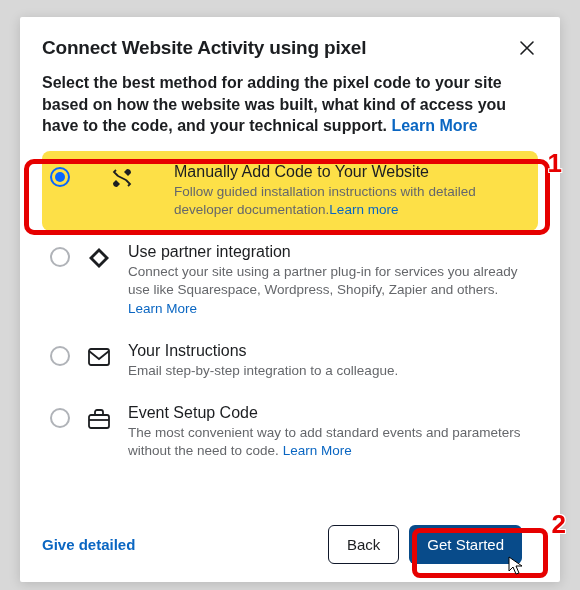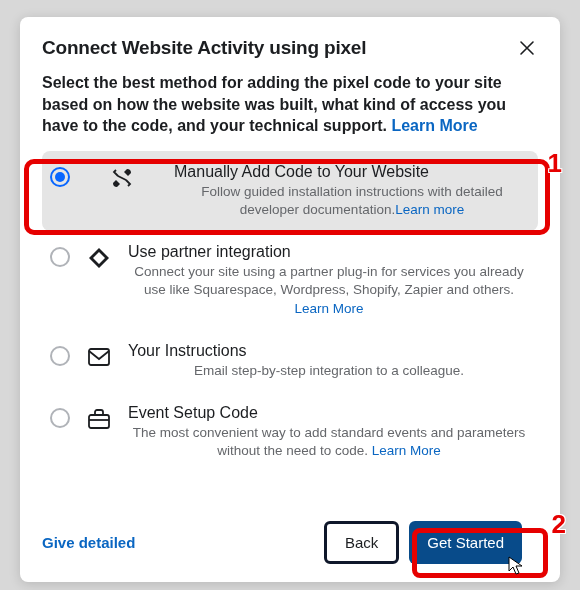--- a/index.html
+++ b/index.html
@@ -11,21 +11,21 @@
       position: relative;
       overflow: hidden;
     }
     .modal {
       position: absolute;
       top: 17px;
       left: 20px;
       right: 20px;
       bottom: 8px;
       background: #ffffff;
-      border-radius: 8px;
+      border-radius: 2px;
       padding: 20px 22px 18px 22px;
       box-shadow: 0 2px 12px rgba(0,0,0,0.15);
     }
     .modal-header {
       display: flex;
       justify-content: space-between;
       align-items: flex-start;
     }
     .modal-title {
       font-size: 19px;
@@ -60,21 +60,21 @@
     }
     .option {
       display: flex;
       align-items: flex-start;
       gap: 16px;
       padding: 12px 8px;
       border-radius: 8px;
       position: relative;
     }
     .option.selected {
-      background: #e5e5e5;
+      background: #fde047;
       gap: 39px;
     }
     .hl-1 {
       position: absolute;
       top: 159px;
       left: 24px;
       right: 30px;
       height: 76px;
       border: 5px solid #e60000;
       border-radius: 10px;
@@ -134,21 +134,20 @@
     .option-title {
       font-size: 16px;
       font-weight: 400;
       color: #1c1e21;
       margin-bottom: 2px;
     }
     .option-desc {
       font-size: 13.5px;
       color: #65676b;
       line-height: 1.35;
-      text-align: center;
     }
     .modal-footer {
       position: absolute;
       bottom: 18px;
       left: 22px;
       right: 22px;
       display: flex;
       align-items: center;
       justify-content: space-between;
     }
@@ -167,21 +166,21 @@
       padding: 10px 18px;
       border-radius: 6px;
       font-size: 15px;
       font-weight: 500;
       cursor: pointer;
       border: none;
     }
     .btn-secondary {
       background: #ffffff;
       color: #1c1e21;
-      border: 3px solid #0f172a;
+      border: 1px solid #0f172a;
     }
     .btn-primary {
       background: #0a3d62;
       background: #0b4e87;
       background: #104e86;
       background: #0a4e86;
       color: #ffffff;
     }
     .btn-primary { background: #0d4f8b; }
     .btn-primary { background: #0b4780; }

